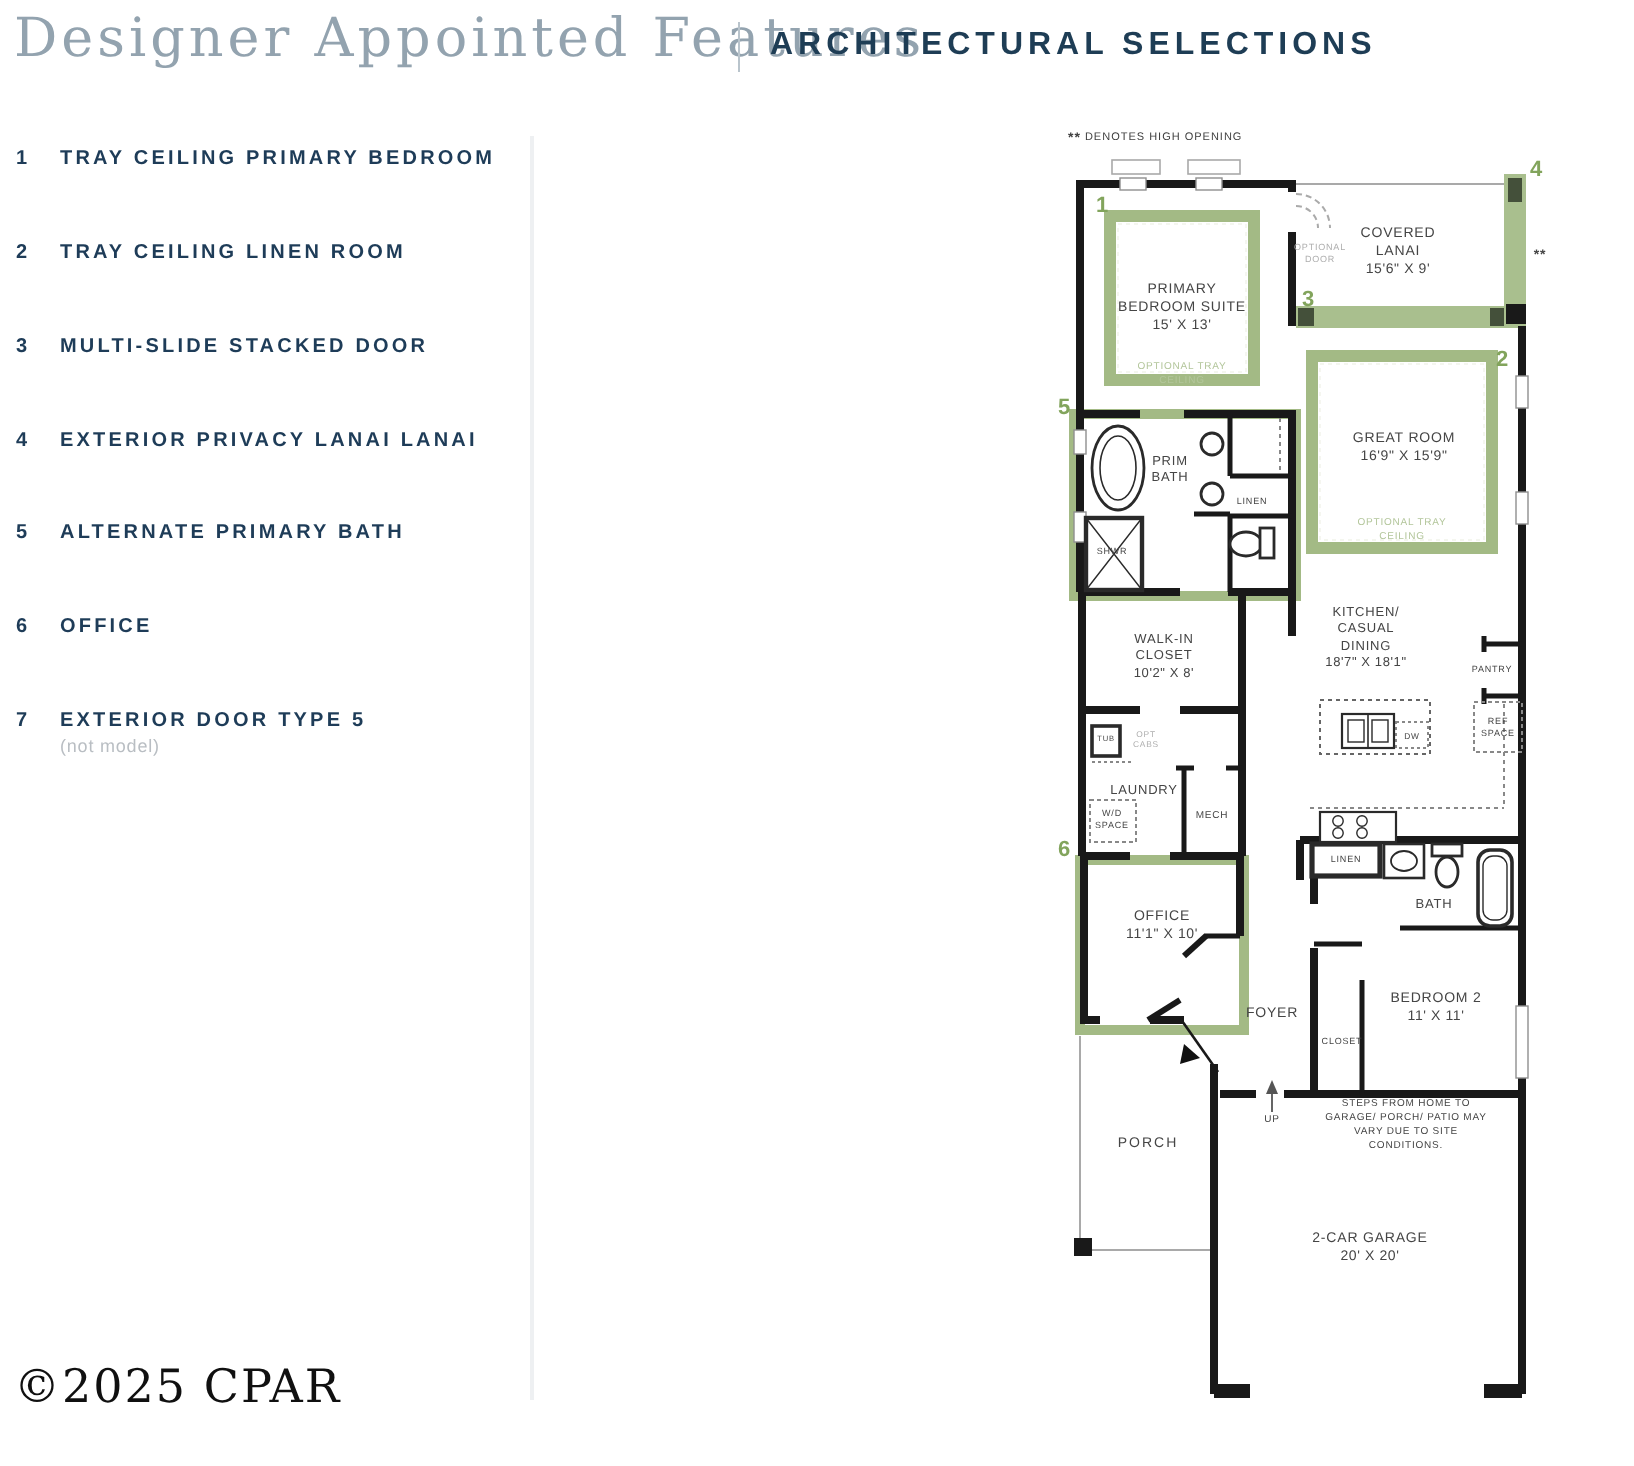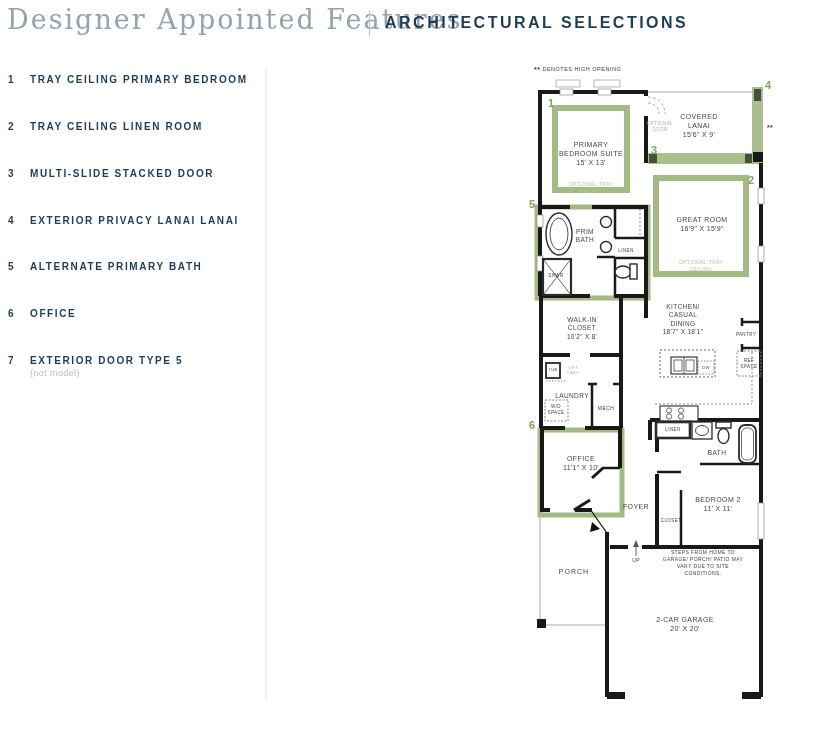--- a/index.html
+++ b/index.html
@@ -270,14 +270,15 @@
   <div class="pl s45" style="left:671px;top:521px">CLOSET</div>
   <div class="pl s5" style="left:636px;top:560px">UP</div>
   <div class="pl s5" style="left:703px;top:563px;width:90px;line-height:1.4">STEPS FROM HOME TO GARAGE/ PORCH/ PATIO MAY VARY DUE TO SITE CONDITIONS.</div>
   <div class="pl s7" style="left:574px;top:572px;letter-spacing:1px">PORCH</div>
 
   <div class="pl s7" style="left:685px;top:624px;width:90px">
     <div>2-CAR GARAGE</div>
     <div class="dims">20' X 20'</div>
   </div>
 
+  <div class="watermark">©2025 CPAR</div>
 
 </div>
 
 </body></html>

